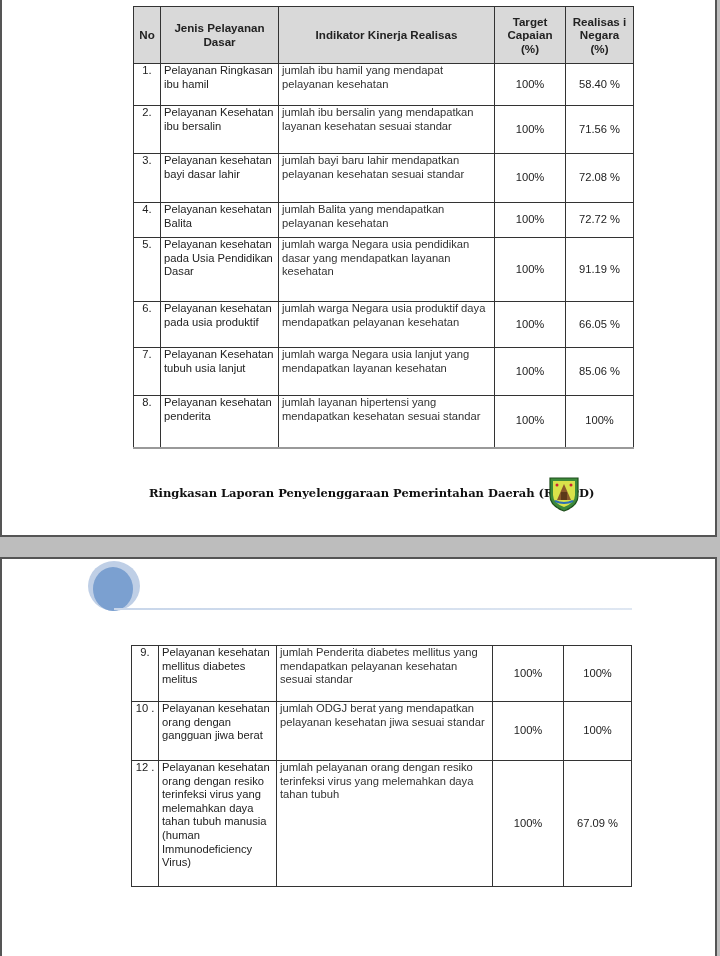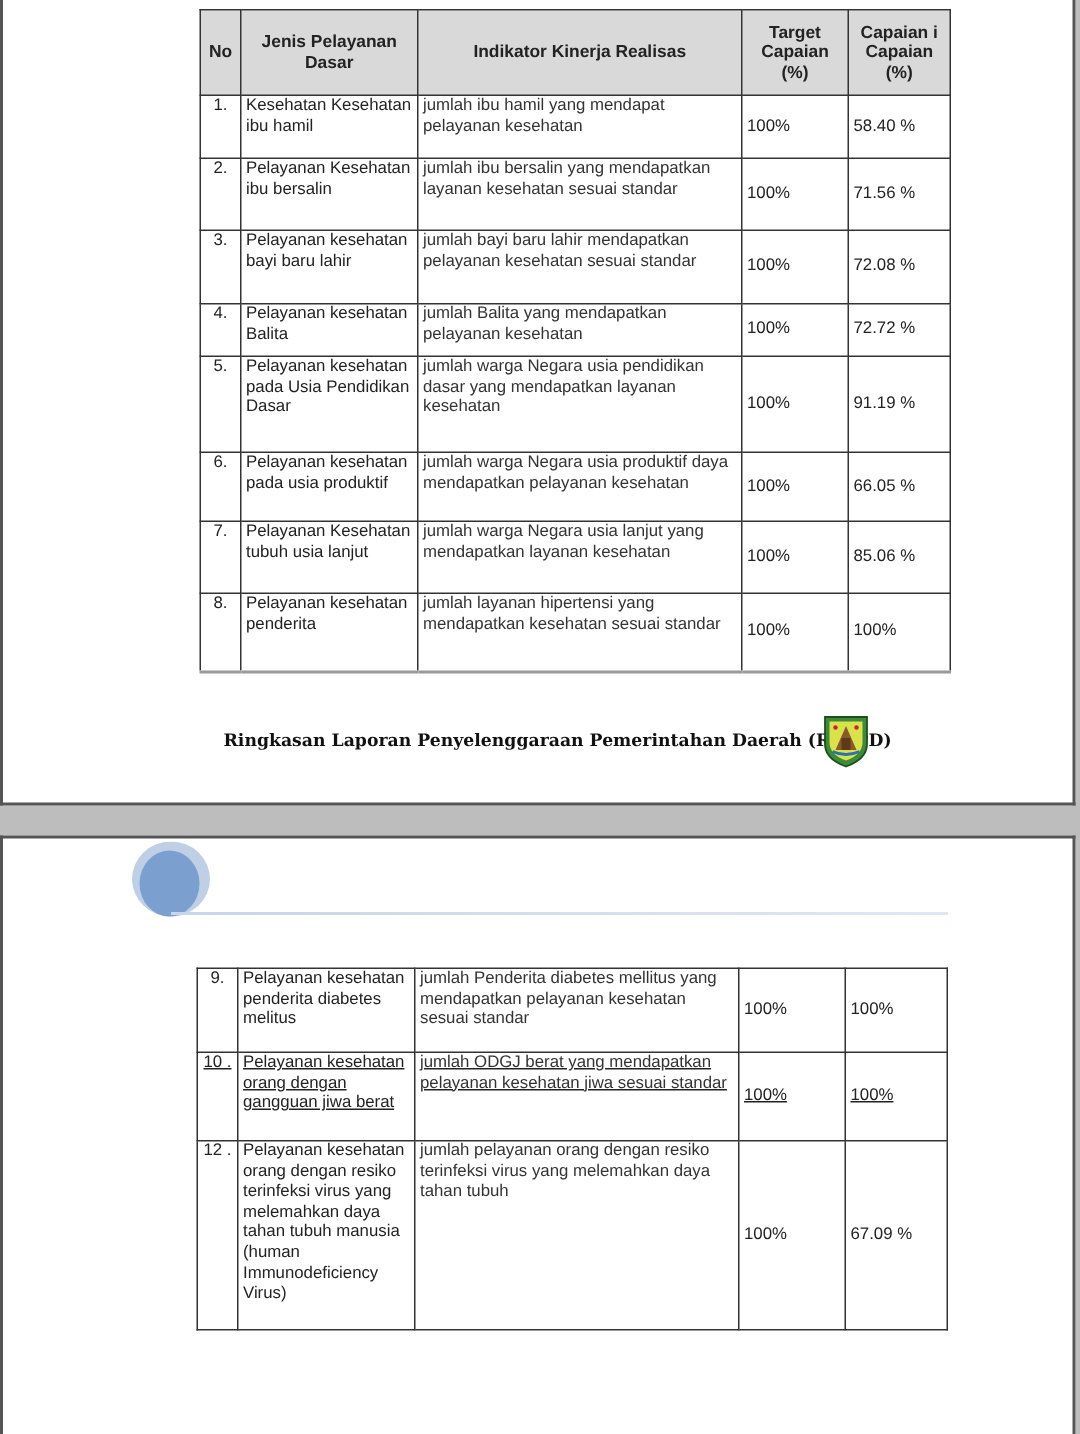--- a/index.html
+++ b/index.html
@@ -22,21 +22,21 @@
     font-size:11.2px; line-height:13.6px;
   }
   table.svc td, table.svc th {
     border:1px solid #333; padding:0 3px; vertical-align:top;
   }
   table.svc th {
     background:#d9d9d9; font-weight:bold; text-align:center; vertical-align:middle;
     font-size:11.6px; line-height:13.6px;
   }
   table.svc td.no { text-align:center; padding:0 2px; }
-  table.svc td.num { vertical-align:middle;margin-left:48px; }
+  table.svc td.num { text-align:center; vertical-align:middle;margin-left:48px; }
   table.svc td.ind { color:#333; }
   #table1 { left:131px; top:6px; width:500px; border-right:1.5px solid #999; }
   #table1 tbody tr:last-child td { border-bottom:2px solid #999; }
   #table2 { left:131px; top:645px; width:500px; }
 
   .col-no { width:27px; } .col-jenis { width:118px; } .col-ind { width:216px; }
   .col-target { width:71px; } .col-real { width:68px; }
 
   .rlppd-footer {
     position:absolute; left:147px; top:486px;
@@ -58,41 +58,41 @@
         <col class="col-ind">
         <col class="col-target">
         <col class="col-real">
     </colgroup>
     <thead>
       <tr style="height:57px">
         <th>No</th>
         <th style="padding:0 12px">Jenis Pelayanan Dasar</th>
         <th>Indikator Kinerja Realisas</th>
         <th>Target Capaian (%)</th>
-        <th style="padding:0 6px">Capaian i Capaian (%)</th>
+        <th style="padding:0 6px">Realisas i Negara (%)</th>
       </tr>
     </thead>
     <tbody id="tbody1">
         <tr style="height: 42px;">
           <td class="no">1.</td>
-          <td>Kesehatan Kesehatan ibu hamil</td>
+          <td>Pelayanan Ringkasan ibu hamil</td>
           <td class="ind">jumlah ibu hamil yang mendapat pelayanan kesehatan</td>
           <td class="num">100%</td>
           <td class="num">58.40 %</td>
         </tr>
         <tr style="height: 48px;">
           <td class="no">2.</td>
           <td>Pelayanan Kesehatan ibu bersalin</td>
           <td class="ind">jumlah ibu bersalin yang mendapatkan layanan kesehatan sesuai standar</td>
           <td class="num">100%</td>
           <td class="num">71.56 %</td>
         </tr>
         <tr style="height: 49px;">
           <td class="no">3.</td>
-          <td>Pelayanan kesehatan bayi baru lahir</td>
+          <td>Pelayanan kesehatan bayi dasar lahir</td>
           <td class="ind">jumlah bayi baru lahir mendapatkan pelayanan kesehatan sesuai standar</td>
           <td class="num">100%</td>
           <td class="num">72.08 %</td>
         </tr>
         <tr style="height: 35px;">
           <td class="no">4.</td>
           <td>Pelayanan kesehatan Balita</td>
           <td class="ind">jumlah Balita yang mendapatkan pelayanan kesehatan</td>
           <td class="num">100%</td>
           <td class="num">72.72 %</td>
@@ -159,26 +159,26 @@
   <colgroup>
     <col class="col-no">
       <col class="col-jenis">
       <col class="col-ind">
       <col class="col-target">
       <col class="col-real">
   </colgroup>
   <tbody id="tbody2">
   <tr style="height: 56px;">
         <td class="no">9.</td>
-        <td>Pelayanan kesehatan penderita diabetes melitus</td>
+        <td>Pelayanan kesehatan mellitus diabetes melitus</td>
         <td class="ind">jumlah Penderita diabetes mellitus yang mendapatkan pelayanan kesehatan sesuai standar</td>
         <td class="num">100%</td>
         <td class="num">100%</td>
       </tr>
-      <tr style="height: 59px; text-decoration: underline;">
+      <tr style="height: 59px;">
         <td class="no">10 .</td>
         <td>Pelayanan kesehatan orang dengan gangguan jiwa berat</td>
         <td class="ind">jumlah ODGJ berat yang mendapatkan pelayanan kesehatan jiwa sesuai standar</td>
         <td class="num">100%</td>
         <td class="num">100%</td>
       </tr>
       <tr style="height: 126px;">
         <td class="no">12 .</td>
         <td>Pelayanan kesehatan orang dengan resiko terinfeksi virus yang melemahkan daya tahan tubuh manusia (human Immunodeficiency Virus)</td>
         <td class="ind">jumlah pelayanan orang dengan resiko terinfeksi virus yang melemahkan daya tahan tubuh</td>

